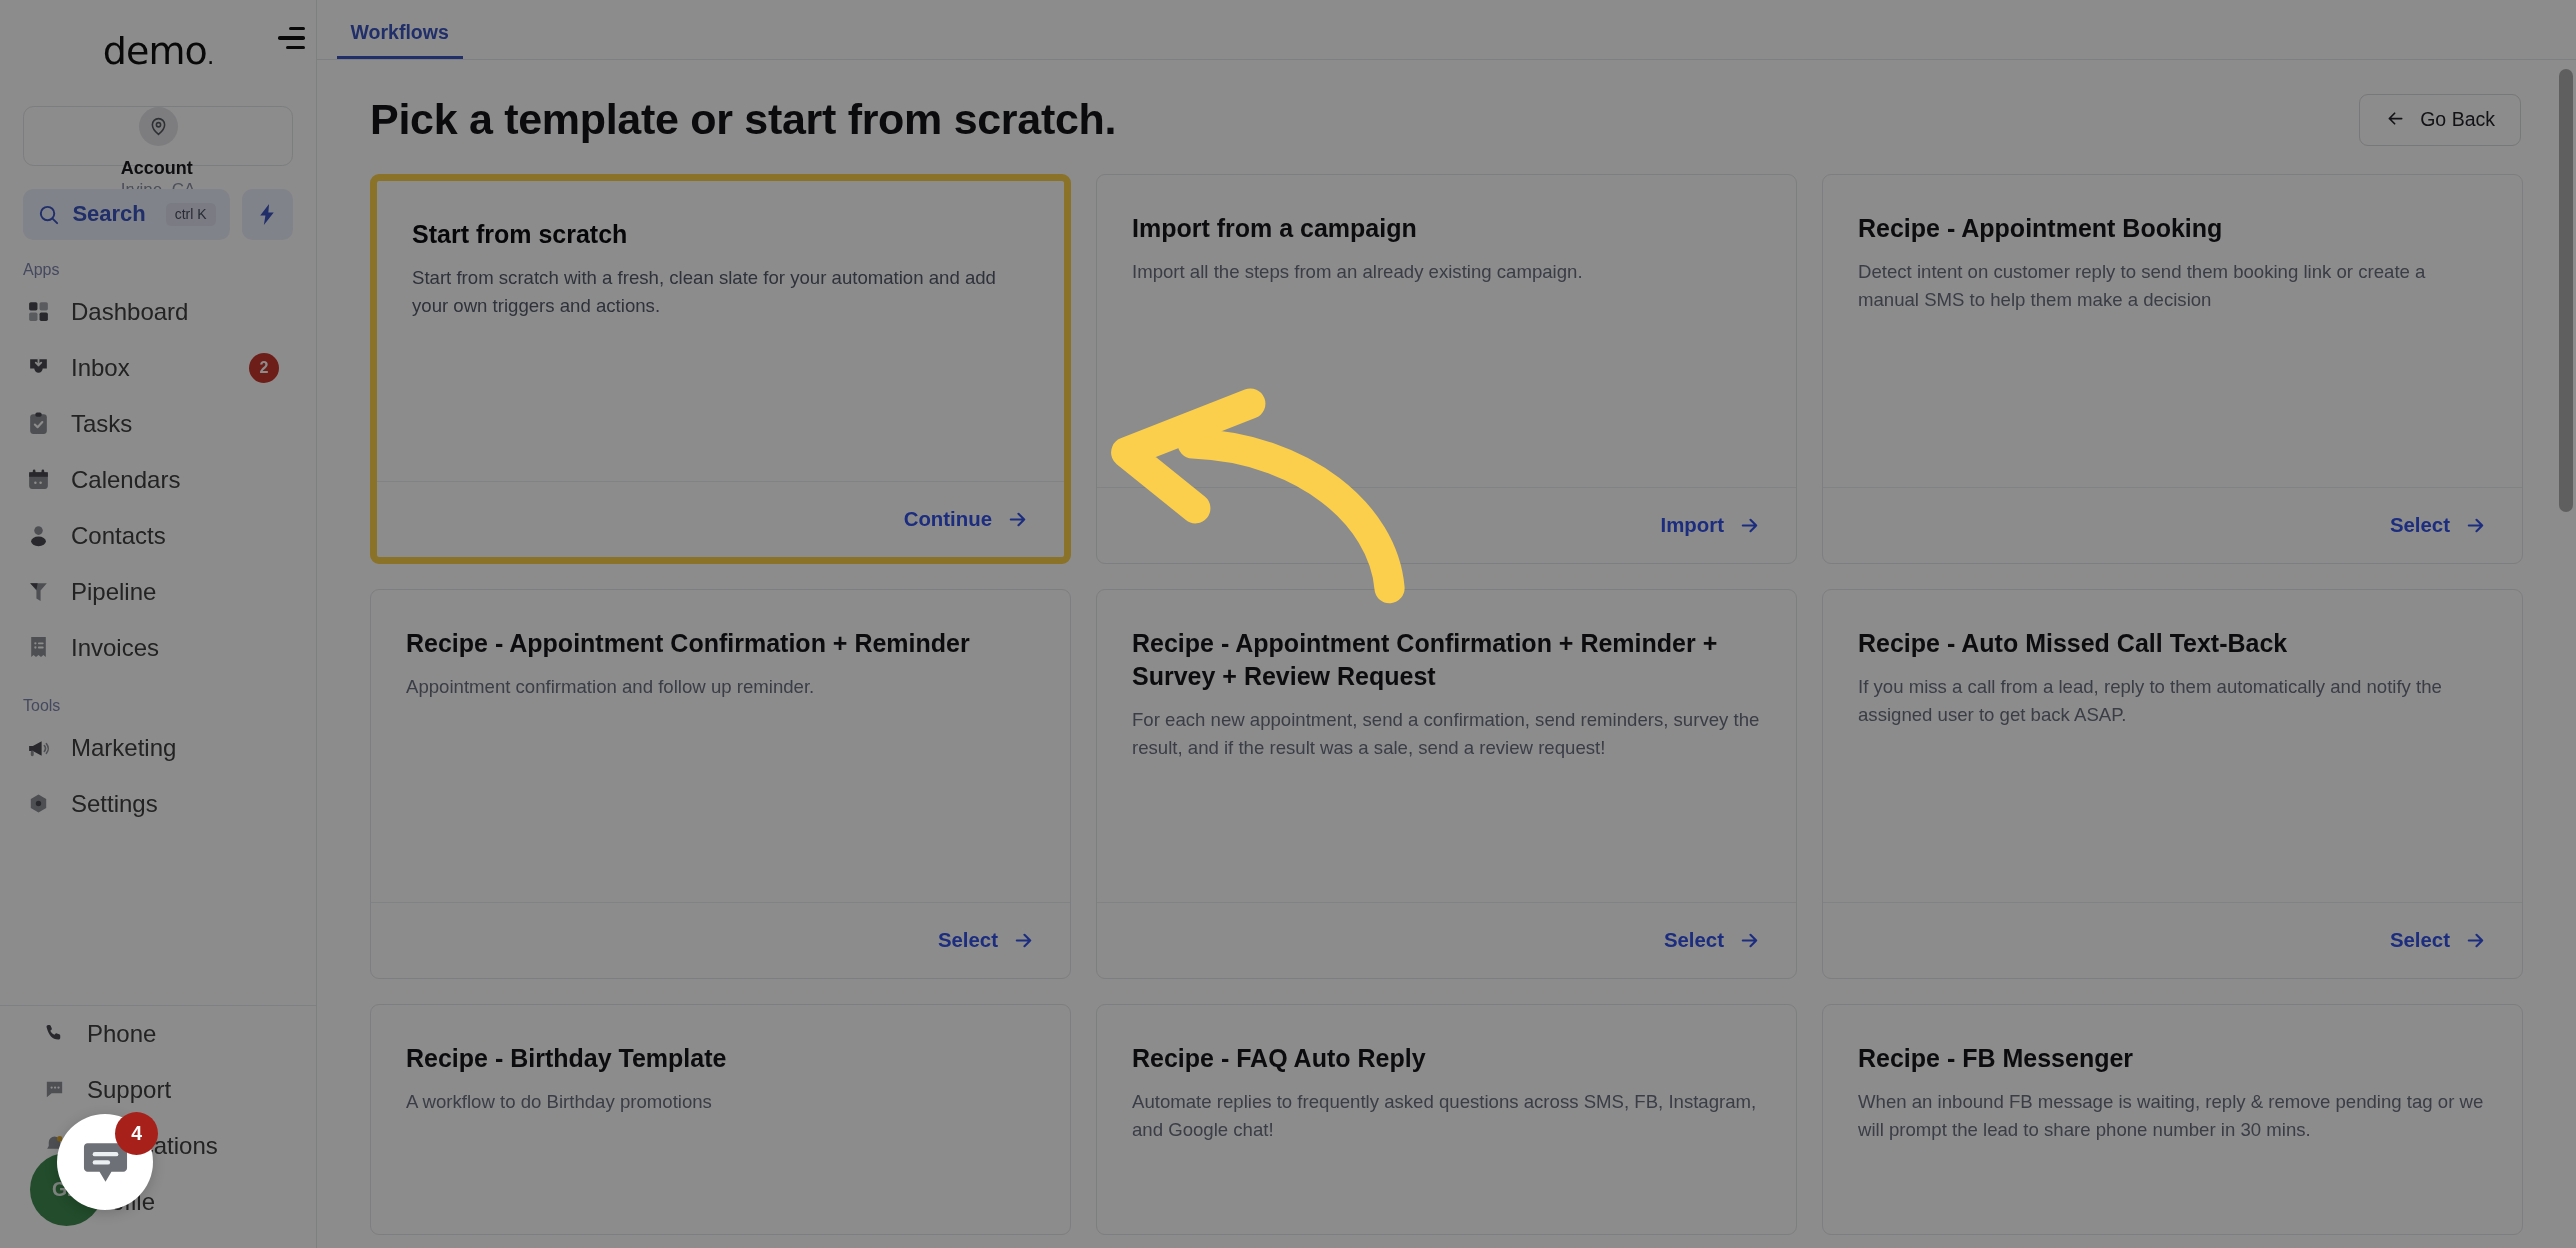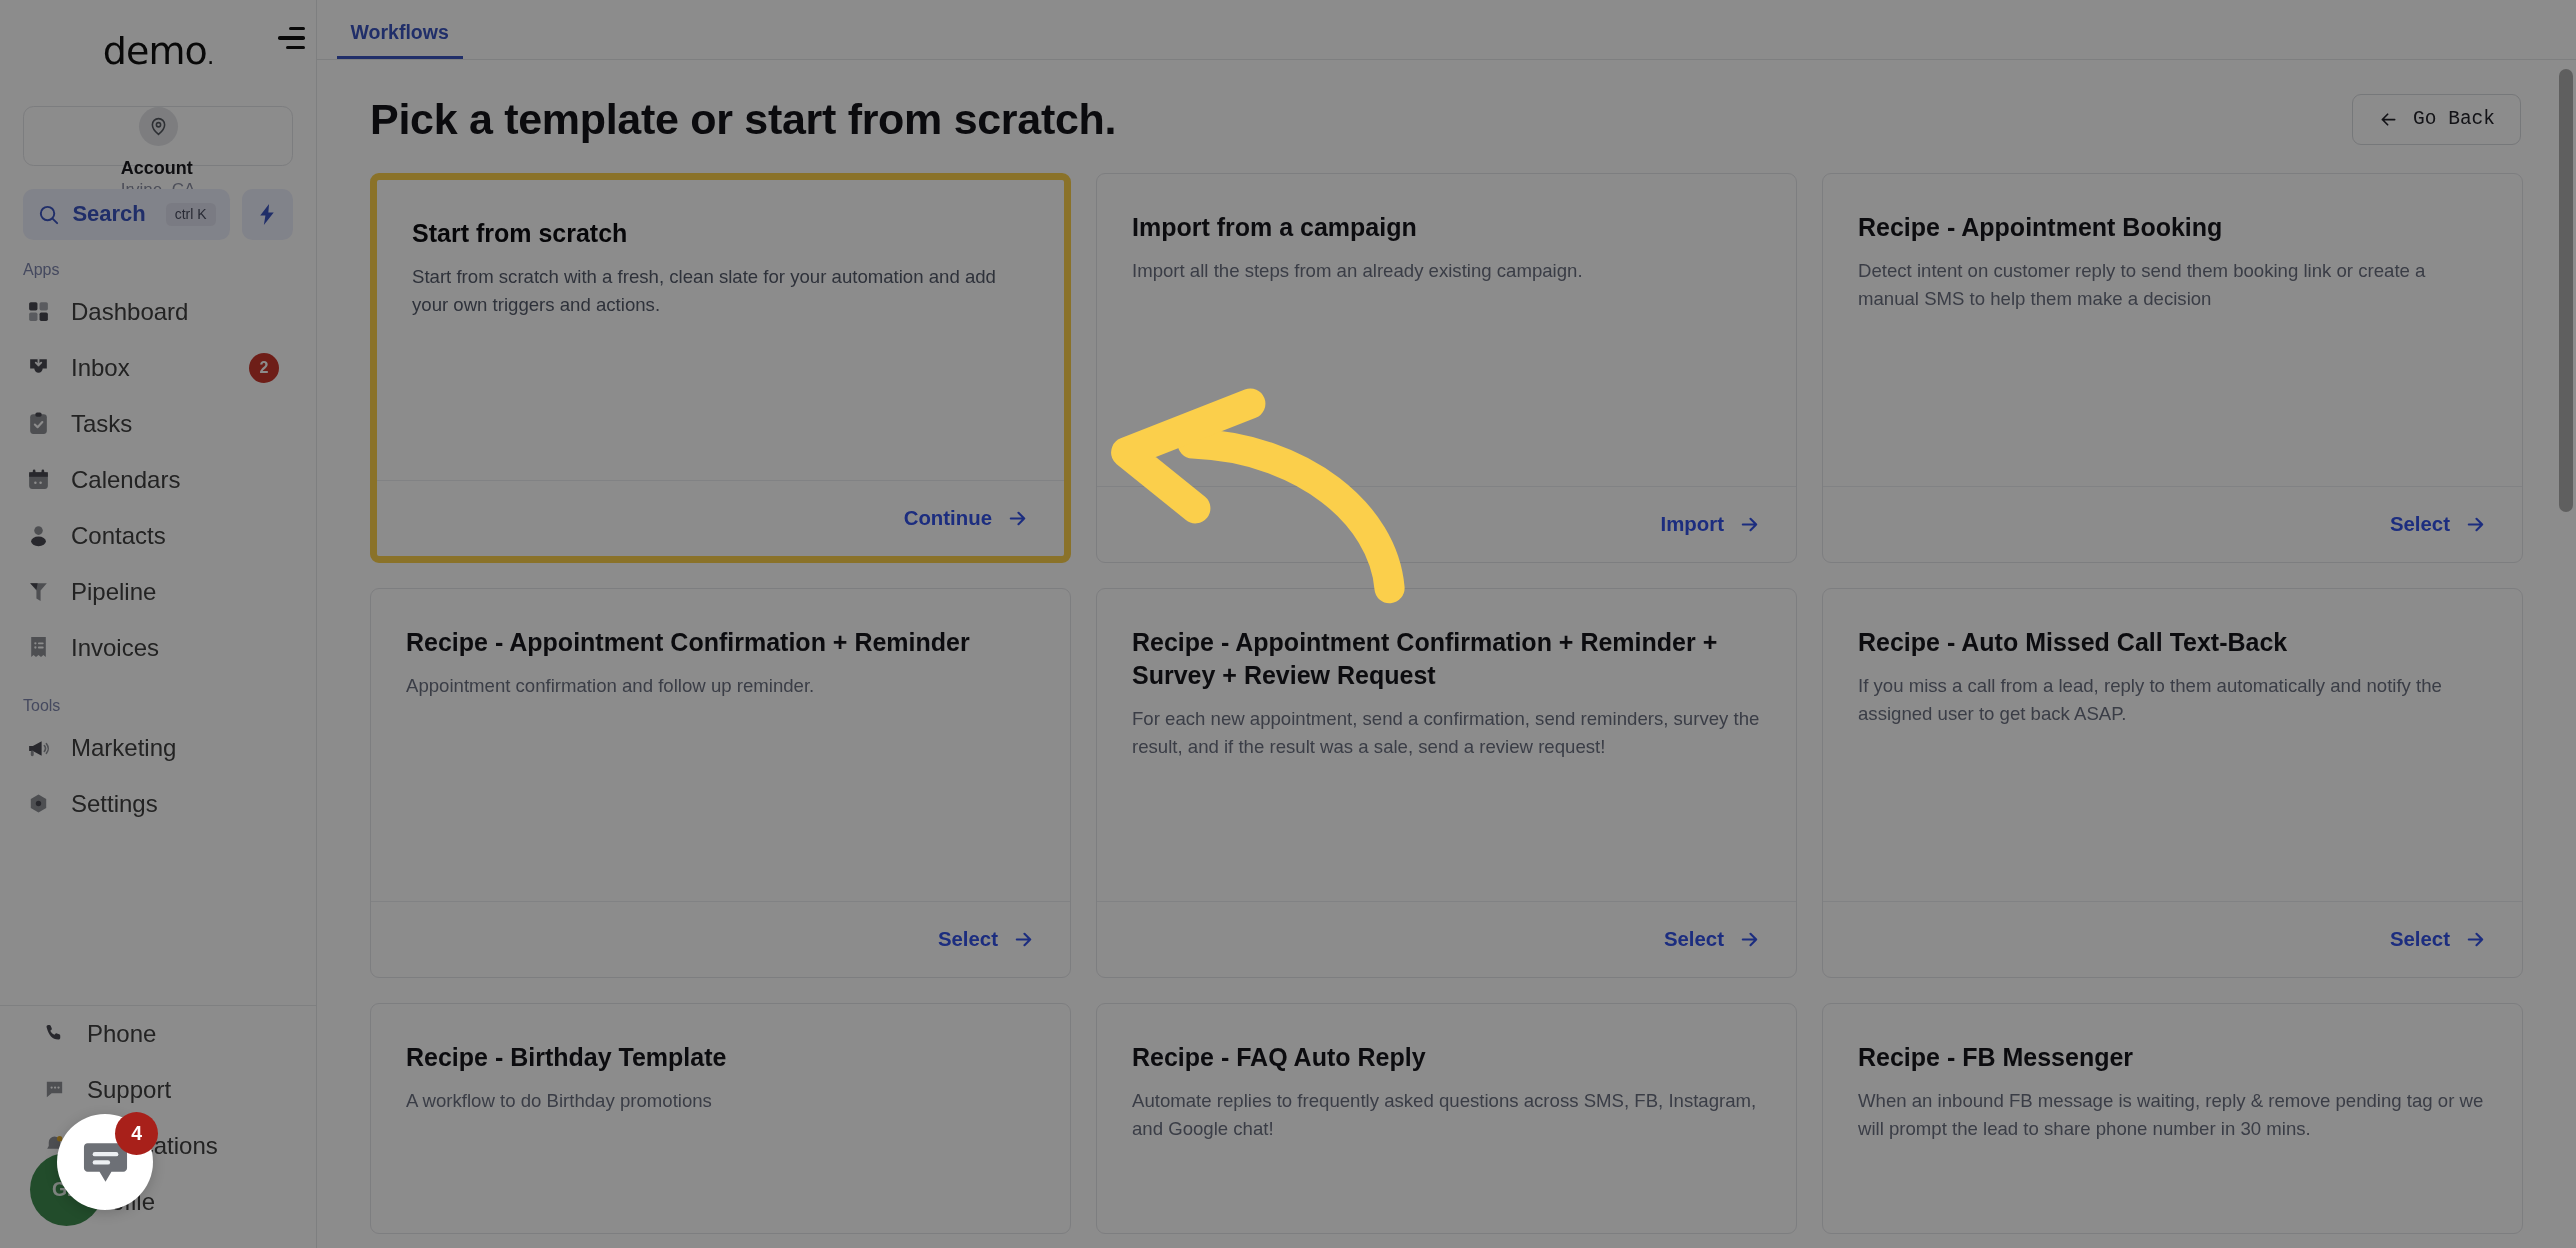--- a/index.html
+++ b/index.html
@@ -121,23 +121,23 @@
     font-size:19.5px; color:#3b55c0; font-weight:600; padding: 0 14px 12.4px 14px;
     border-bottom:3.5px solid #3b55c0; cursor:pointer;
   }
 
   .page-head {
     display:flex; align-items:center; justify-content:space-between;
     padding: 34px 55px 0 53px;
   }
   .page-title { font-size:43px; font-weight:700; color:#14141a; letter-spacing:-0.3px; }
   .goback {
-    display:flex; align-items:center; gap:14px;
+    display:flex; gap:14px;
     border:0.9px solid #d8dade; border-radius:9px; background:#fff;
-    padding: 13.3px 25px; font-size:19.5px; color:#24242b; cursor:pointer;font-family:Liberation Mono, monospace;
+    padding: 13.3px 25px; font-size:19.5px; color:#24242b; cursor:pointer;
   }
 
   .grid {
     padding: 28px 53px 0 53px;
     display:grid; grid-template-columns: repeat(3, 1fr); gap: 25px 25px;
   }
   .card {
     background:#fff; border:0.9px solid #e4e5e9; border-radius:9px;
     min-height: 390px; display:flex; flex-direction:column; position:relative; cursor:pointer;
   }

